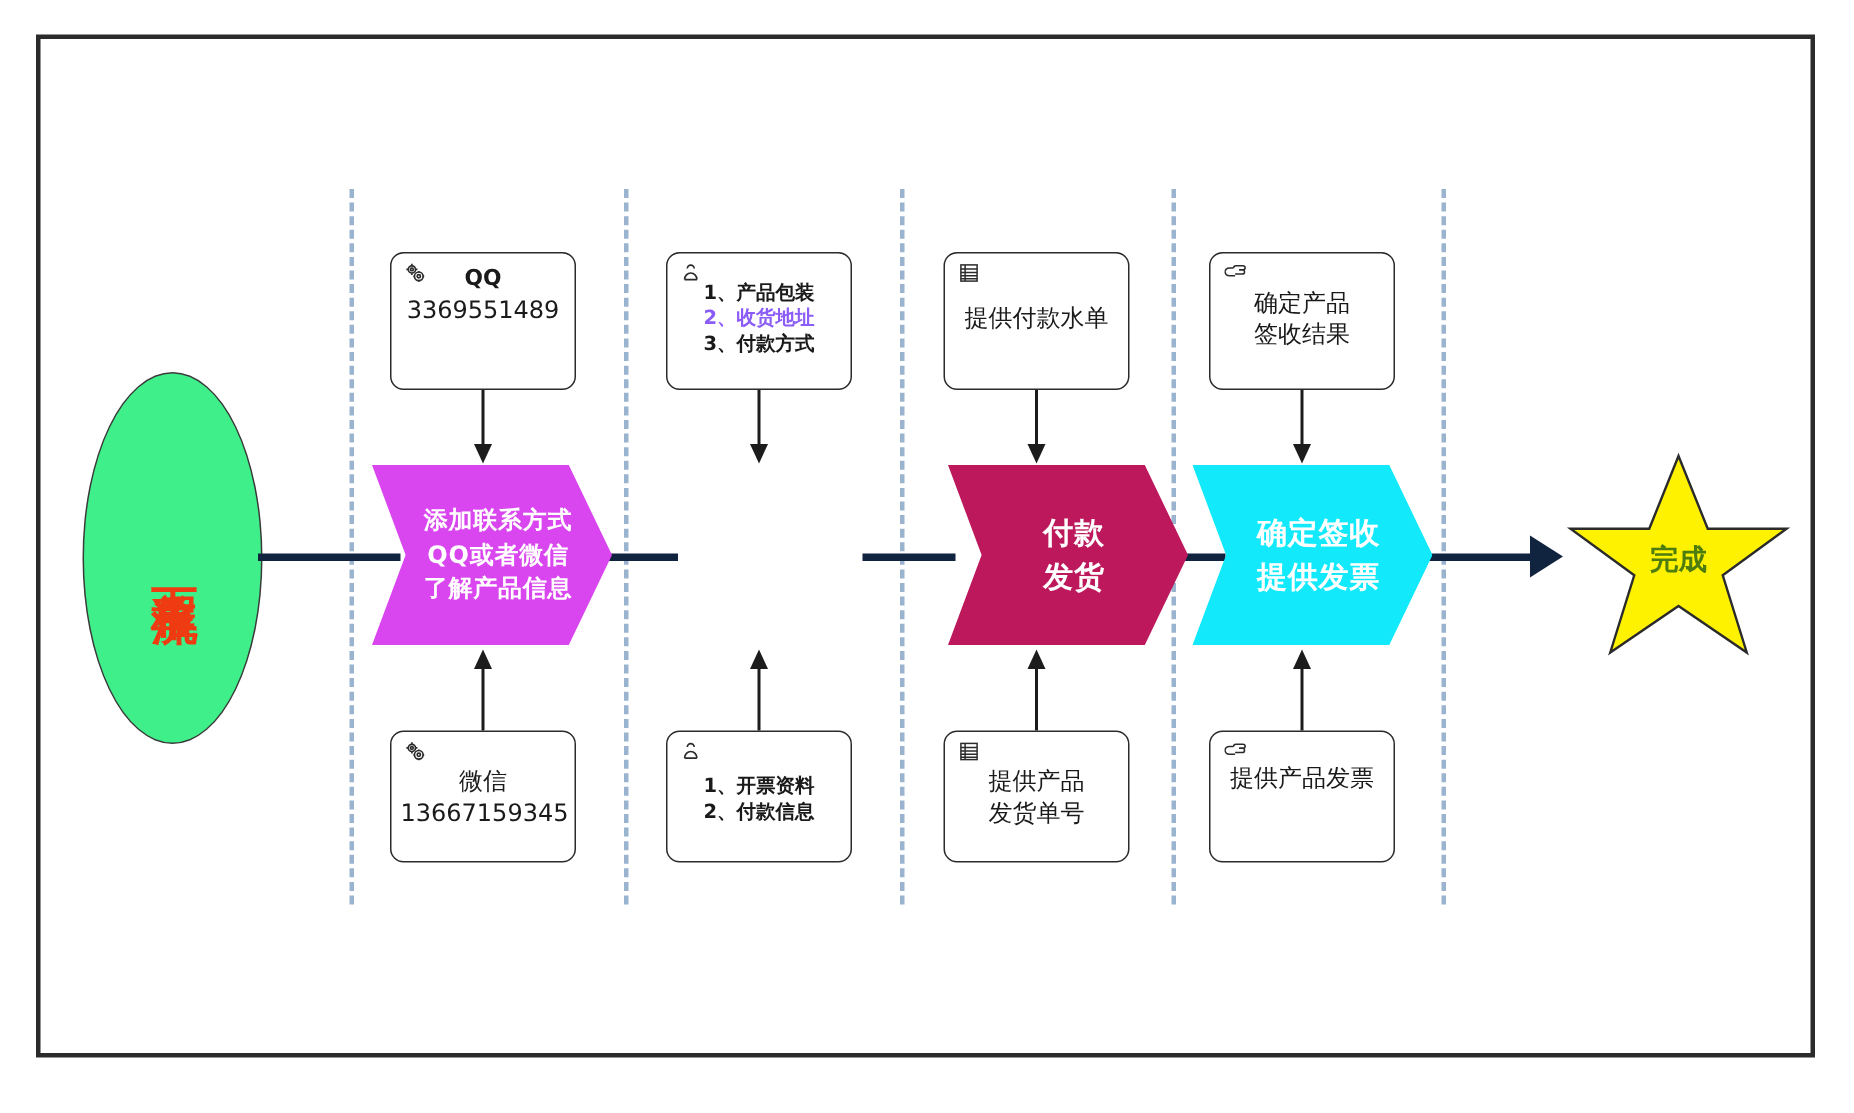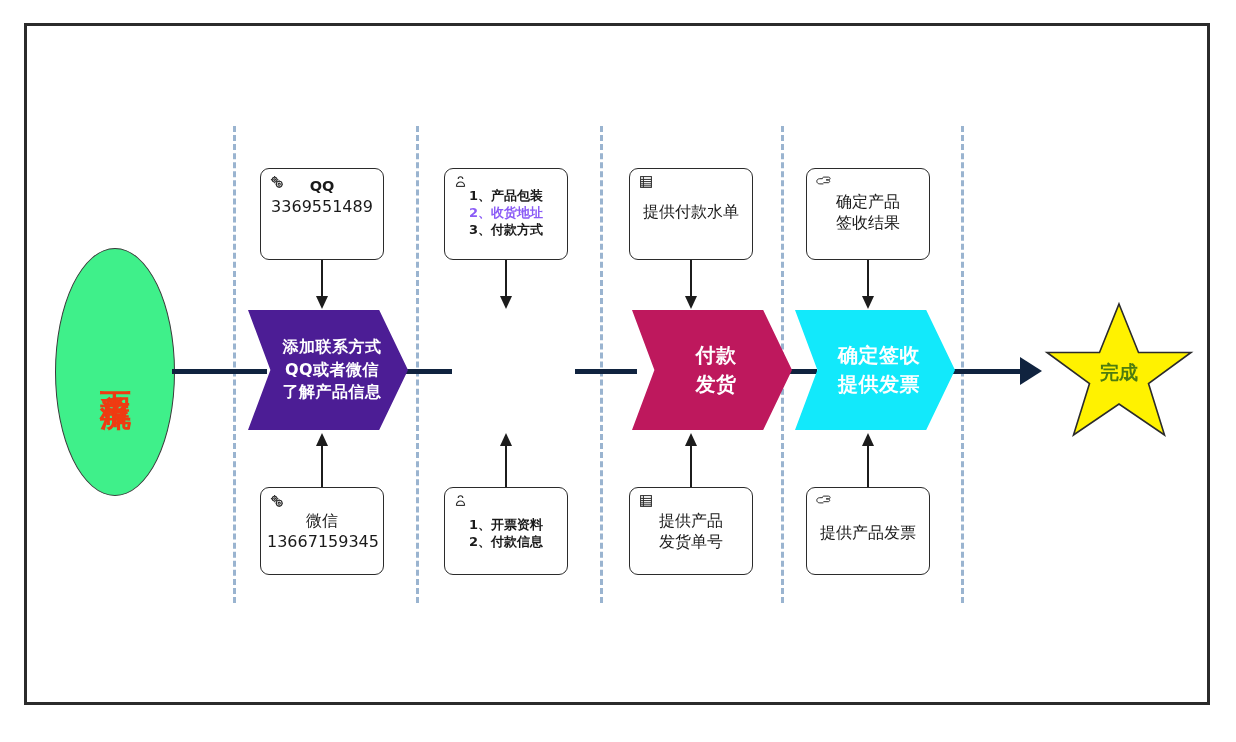--- a/index.html
+++ b/index.html
@@ -204,21 +204,21 @@
         </svg>
     </span>
     <div class="nbody">
       <div class="nline bold">QQ</div>
       <div class="nline" style="font-size:16px;">3369551489</div>
     </div>
   </div>
   <div class="vconn" style="left:321px; top:260px; height:38px;"></div>
   <div class="vhead-down" style="left:316px; top:296px;"></div>
 
-  <div class="chevron" style="left:248px; background:#4c1d95;">
+  <div class="chevron" style="left:248px; background:#d946ef;">
     <div class="ctext">
       <div>添加联系方式</div>
       <div>QQ或者微信</div>
       <div>了解产品信息</div>
     </div>
   </div>
 
   <div class="vhead-up" style="left:316px; top:433px;"></div>
   <div class="vconn" style="left:321px; top:445px; height:42px;"></div>
   <div class="note botbox" style="left:260px; top:487px;">
@@ -349,21 +349,21 @@
     <span class="nicon">
       <svg width="17" height="16" viewBox="0 0 17 16">
           <g fill="none" stroke="#2b2b2b" stroke-width="1.0">
             <path d="M1.8 7.2c0-1.5 1.3-2.5 3.0-2.5h2.6"></path>
             <path d="M7.4 4.7c0-1.0 0.7-1.6 1.5-1.6h4.6c0.9 0 1.6 0.6 1.6 1.4s-0.7 1.4-1.6 1.4h-2.4"></path>
             <path d="M11.1 5.9h2.0c0.9 0 1.6 0.6 1.6 1.4s-0.7 1.4-1.6 1.4H8.4"></path>
             <path d="M1.8 7.2c0 1.6 1.3 2.7 3.0 2.7h3.6"></path>
           </g>
         </svg>
     </span>
-    <div class="nbody" style="margin-top:28px; font-size:16px;">
+    <div class="nbody" style="margin-top:14px; font-size:16px;">
       <div class="nline">提供产品发票</div>
     </div>
   </div>
 
   <div id="end-star">
     <svg width="152" height="145" viewBox="0 0 152 145">
       <polygon points="76,4 95.5,52.5 148,52.5 105.5,83.5 121.5,135 76,104 30.5,135 46.5,83.5 4,52.5 56.5,52.5" fill="#FFF200" stroke="#2b2b2b" stroke-width="1.6"></polygon>
     </svg>
     <div class="starlabel">完成</div>
   </div>

